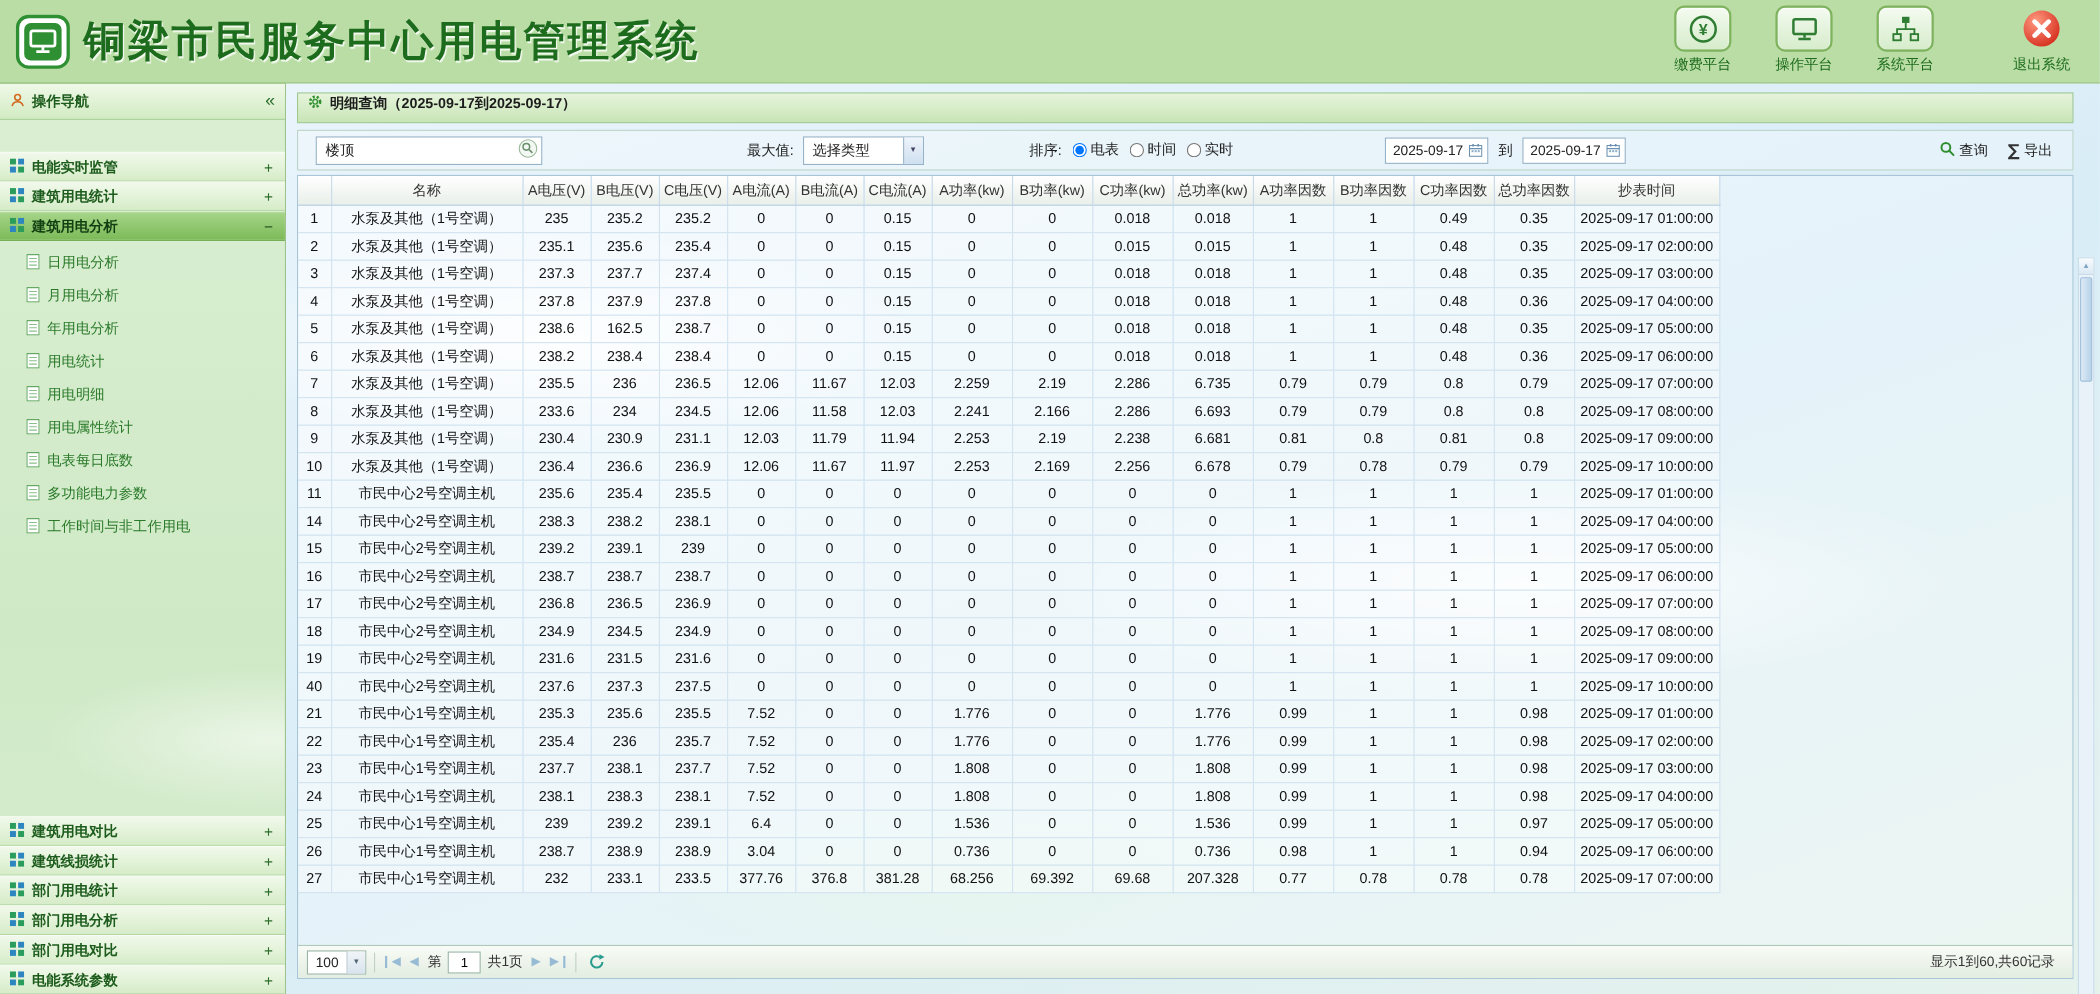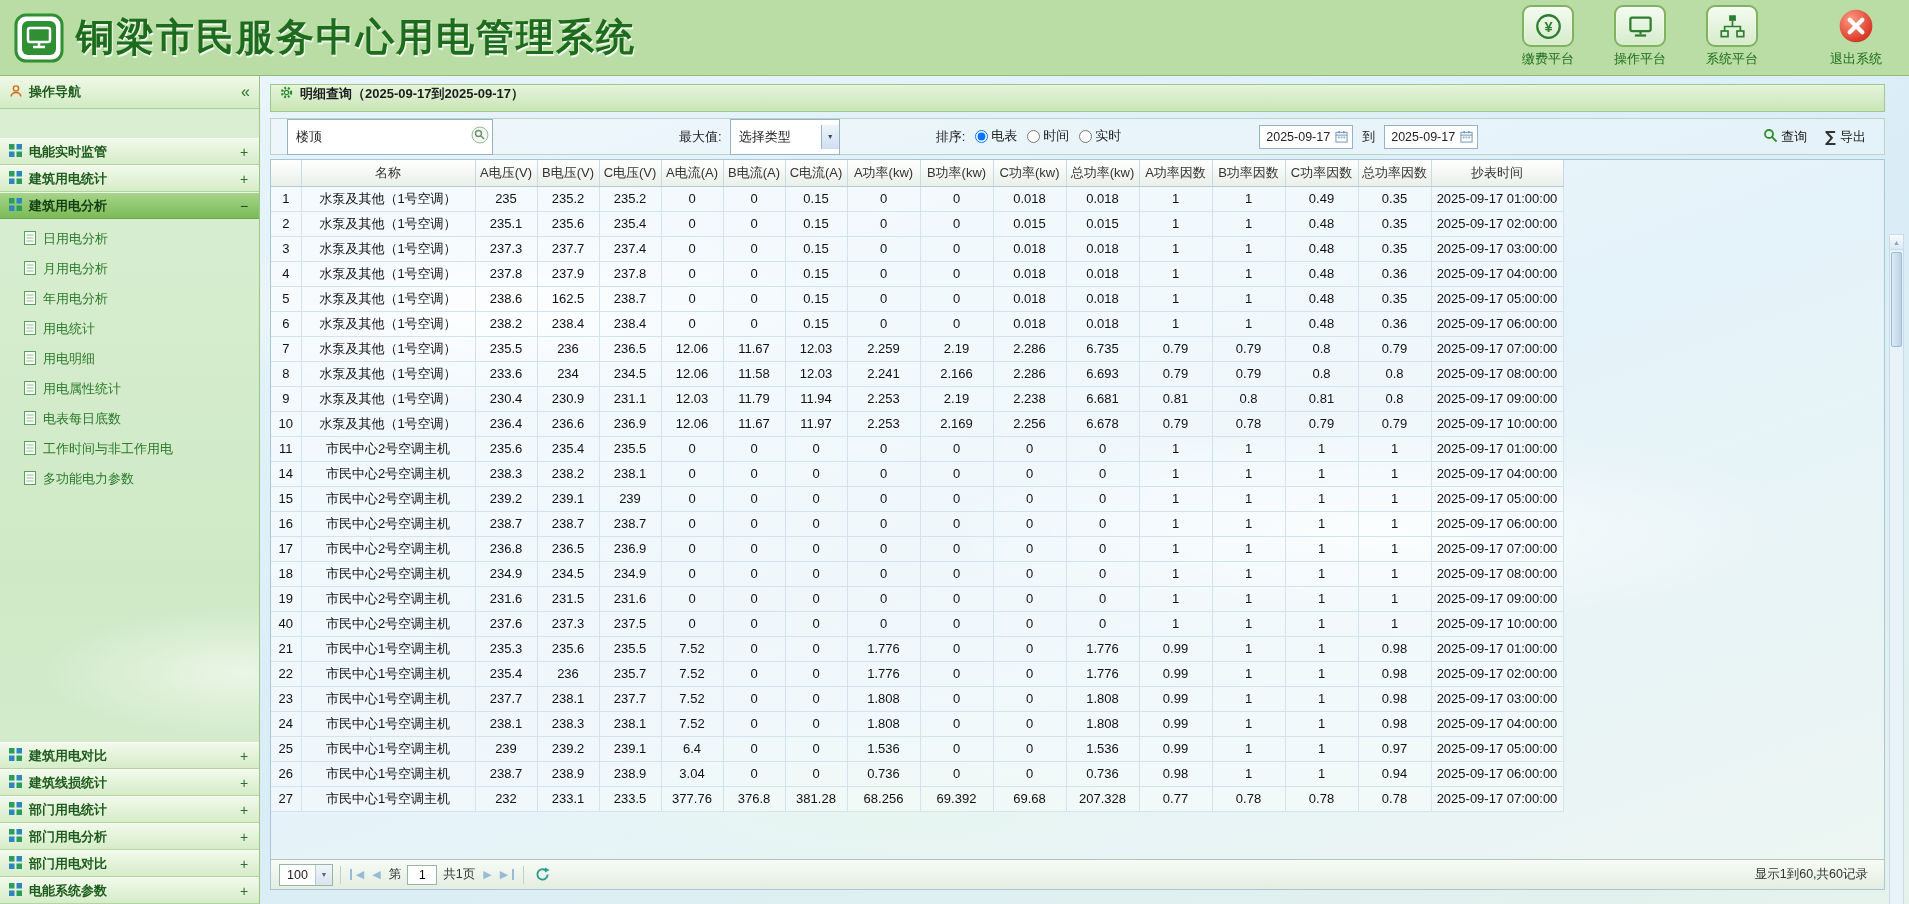--- a/index.html
+++ b/index.html
@@ -52,21 +52,21 @@
   main{flex:1;position:relative;display:flex;flex-direction:column;min-width:0;
     background:
       radial-gradient(ellipse 520px 150px at 15% 28%, rgba(255,255,255,.85), rgba(255,255,255,0) 62%),
       radial-gradient(ellipse 720px 170px at 68% 55%, rgba(255,255,255,.75), rgba(255,255,255,0) 60%),
       radial-gradient(ellipse 520px 130px at 38% 88%, rgba(219,242,229,.85), rgba(219,242,229,0) 60%),
       linear-gradient(160deg,#e9f4fb,#d9edf7 50%,#e5f2ec);}
   .panel-title{margin:8px 24px 0 10px;height:28px;flex:0 0 28px;display:flex;padding:0 8px;background:linear-gradient(#e6f4db,#c8e5b6);border:1px solid #9fc88f;font-weight:bold;color:#1c1c1c}
   .panel-title .t-label{margin-left:6px}
 
   .toolbar{margin:6px 24px 0 10px;height:37px;flex:0 0 37px;display:flex;align-items:center;background:rgba(255,255,255,.28);border:1px solid #bcd4c8;padding:0 16px;white-space:nowrap}
-  .combo{display:inline-flex;align-items:center;height:36px;background:#fff;border:1px solid #95b2c8}
+  .combo{display:inline-flex;align-items:center;height:26px;background:#fff;border:1px solid #95b2c8}
   .combo-building{width:206px;justify-content:space-between;padding:0 3px 0 8px}
   .lbl{color:#1c1c1c}
   .lbl-max{margin-left:186px}
   .combo-type{width:110px;justify-content:space-between;padding-left:8px;margin-left:8px}
   .sel-box{width:18px;height:24px;background:linear-gradient(#eef4fa,#cfdff0);border-left:1px solid #95b2c8;display:flex;align-items:center;justify-content:center;font-size:7px;color:#446}
   .lbl-sort{margin-left:96px}
   .radio-opt{display:inline-flex;align-items:center;margin-left:10px;cursor:pointer}
   .radio-opt input{width:13px;height:13px;margin-right:3px;cursor:pointer}
   .dateinput{display:inline-flex;align-items:center;height:24px;background:#fff;border:1px solid #95b2c8;padding:0 4px 0 6px;font-size:12.5px;cursor:pointer}
   .dateinput .cal{margin-left:5px;display:flex;align-items:center}
@@ -281,30 +281,30 @@
                 </svg></span>
               <span class="sub-label">电表每日底数</span>
             </div>
             <div class="side-sub">
               <span><svg width="12" height="14" viewBox="0 0 12 14">
                   <rect x="0.5" y="0.5" width="11" height="13" fill="#fff" stroke="#58a058"></rect>
                   <line x1="2.5" y1="4" x2="9.5" y2="4" stroke="#8abf8a"></line>
                   <line x1="2.5" y1="7" x2="9.5" y2="7" stroke="#8abf8a"></line>
                   <line x1="2.5" y1="10" x2="9.5" y2="10" stroke="#8abf8a"></line>
                 </svg></span>
-              <span class="sub-label">工作时间与非工作用电</span>
+              <span class="sub-label">多功能电力参数</span>
             </div>
             <div class="side-sub">
               <span><svg width="12" height="14" viewBox="0 0 12 14">
                   <rect x="0.5" y="0.5" width="11" height="13" fill="#fff" stroke="#58a058"></rect>
                   <line x1="2.5" y1="4" x2="9.5" y2="4" stroke="#8abf8a"></line>
                   <line x1="2.5" y1="7" x2="9.5" y2="7" stroke="#8abf8a"></line>
                   <line x1="2.5" y1="10" x2="9.5" y2="10" stroke="#8abf8a"></line>
                 </svg></span>
-              <span class="sub-label">多功能电力参数</span>
+              <span class="sub-label">工作时间与非工作用电</span>
             </div>
           </div>
           <div class="side-spacer"></div>
           <div class="side-group">
             <span><svg width="13" height="13" viewBox="0 0 13 13">
                 <rect x="0" y="0" width="5.5" height="5.5" fill="#2a9d5c"></rect>
                 <rect x="7.5" y="0" width="5.5" height="5.5" fill="#2e86c1"></rect>
                 <rect x="0" y="7.5" width="5.5" height="5.5" fill="#2e86c1"></rect>
                 <rect x="7.5" y="7.5" width="5.5" height="5.5" fill="#2a9d5c"></rect>
               </svg></span>

